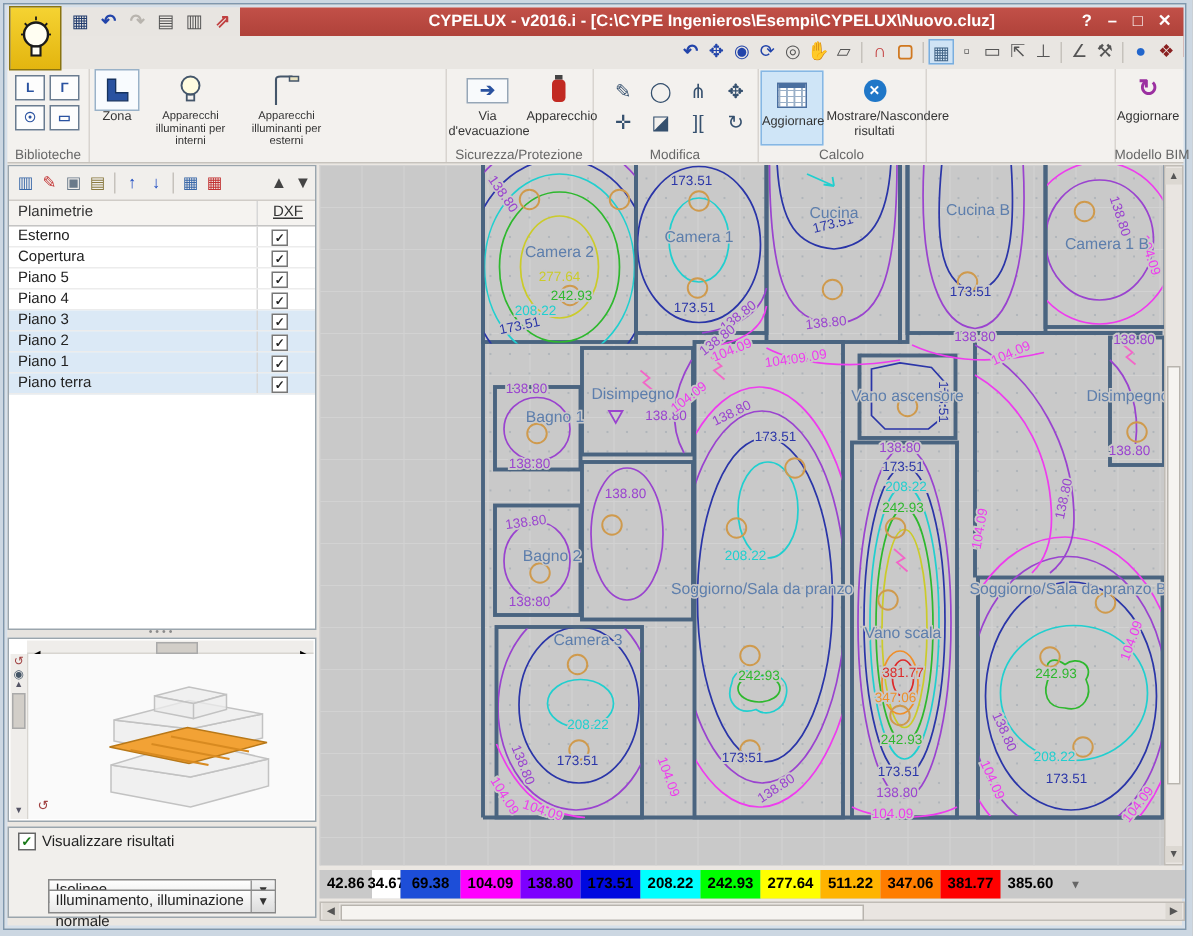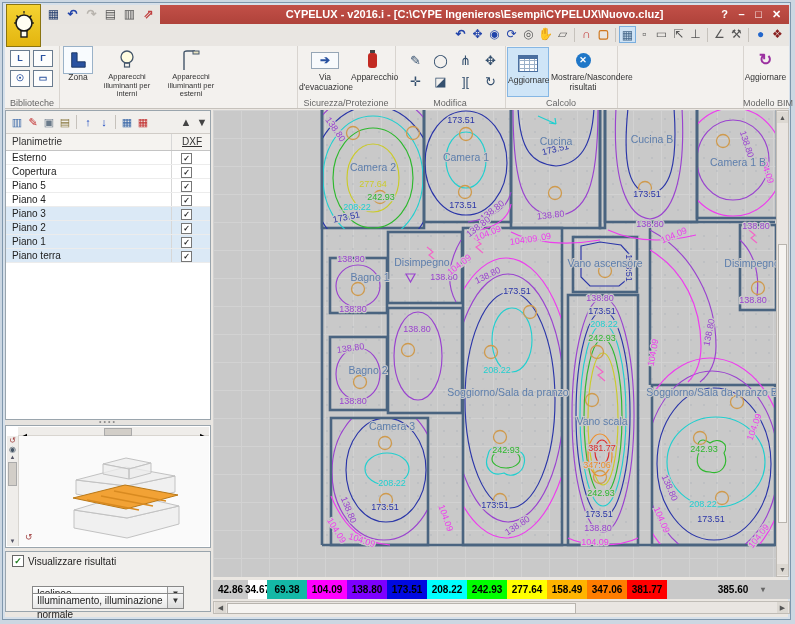--- a/index.html
+++ b/index.html
@@ -532,30 +532,30 @@
     </svg>
 </div>
 <div class="vscroll">
   <div class="up">▲</div>
   <div class="th"></div>
   <div class="dn">▼</div>
 </div>
 <div class="legend" id="legendBar">
     <span class="lseg" style="width: 35px;">42.86</span>
     <span class="lseg" style="width: 19px; background: rgb(255, 255, 255);">34.67</span>
-    <span class="lseg" style="width: 40px; background: #14b8a6;">69.38</span>
+    <span class="lseg" style="width: 40px; background: #1d4ed8;">69.38</span>
     <span class="lseg" style="width: 40px; background: rgb(255, 0, 255);">104.09</span>
     <span class="lseg" style="width: 40px; background: rgb(125, 0, 255);">138.80</span>
     <span class="lseg" style="width: 40px; background: rgb(0, 9, 224);">173.51</span>
     <span class="lseg" style="width: 40px; background: rgb(0, 255, 255);">208.22</span>
     <span class="lseg" style="width: 40px; background: rgb(0, 255, 0);">242.93</span>
     <span class="lseg" style="width: 40px; background: rgb(255, 255, 0);">277.64</span>
-    <span class="lseg" style="width: 40px; background: rgb(255, 180, 0);">158.49</span>
+    <span class="lseg" style="width: 40px; background: rgb(255, 180, 0);">511.22</span>
     <span class="lseg" style="width: 40px; background: rgb(255, 125, 0);">347.06</span>
     <span class="lseg" style="width: 40px; background: rgb(255, 0, 0);">381.77</span>
-    <span class="lseg" style="width: 40px; margin-left: 46px;">385.60</span>
+    <span class="lseg" style="width: 40px;">385.60</span>
     <span class="lmore">▾</span>
   </div>
 <div class="hscroll">
   <div class="lf">◀</div>
   <div class="th"></div>
   <div class="rt">▶</div>
 </div>
 
 </body></html>

